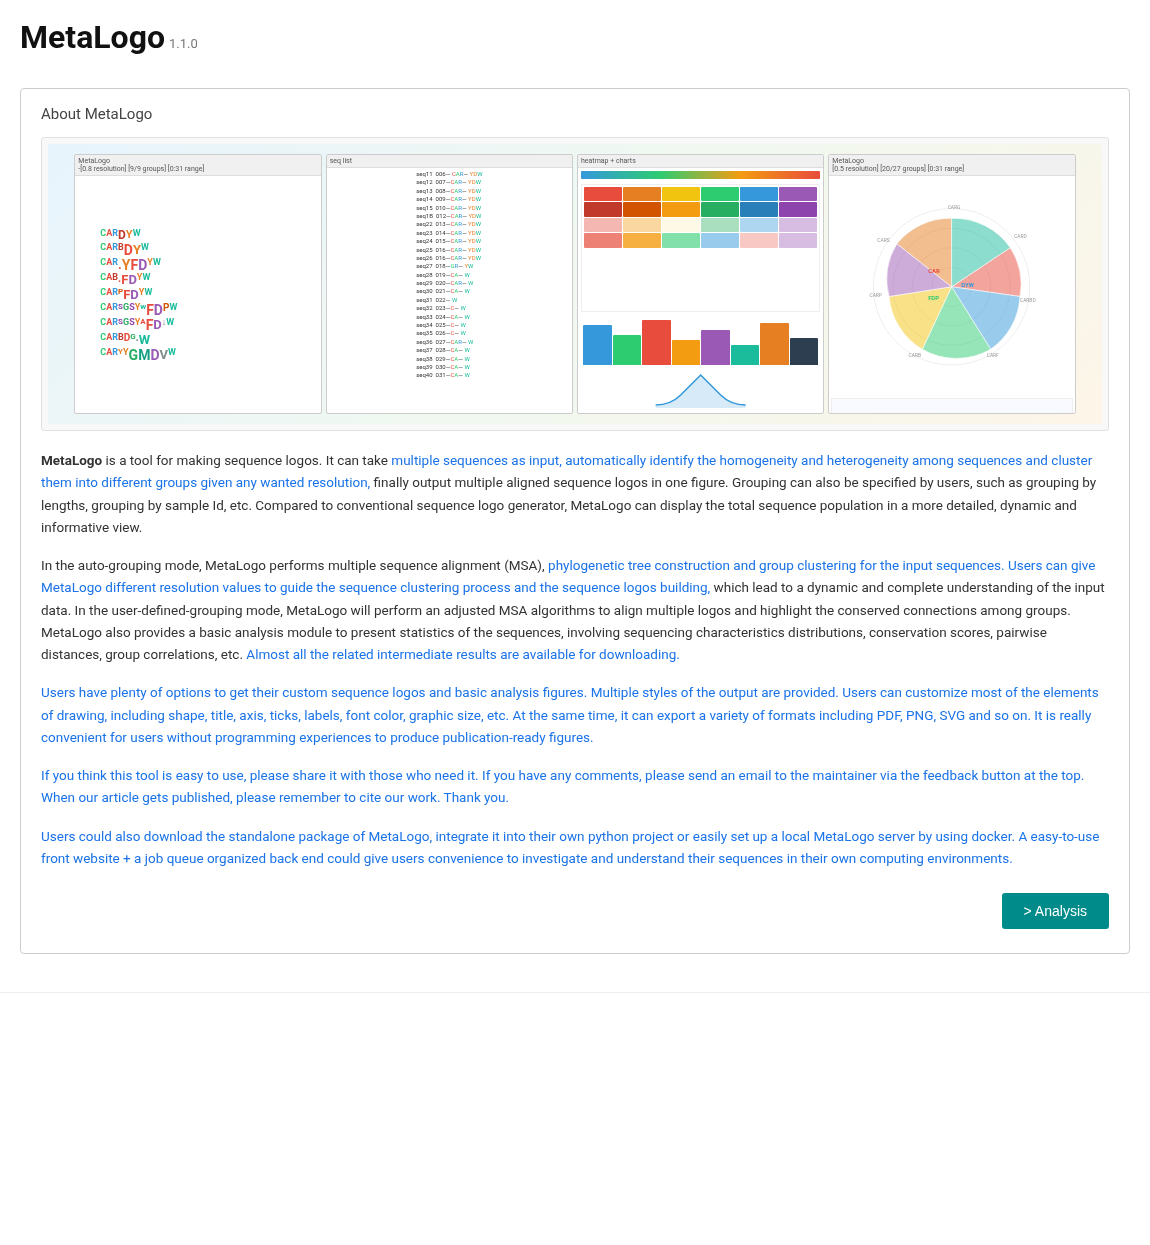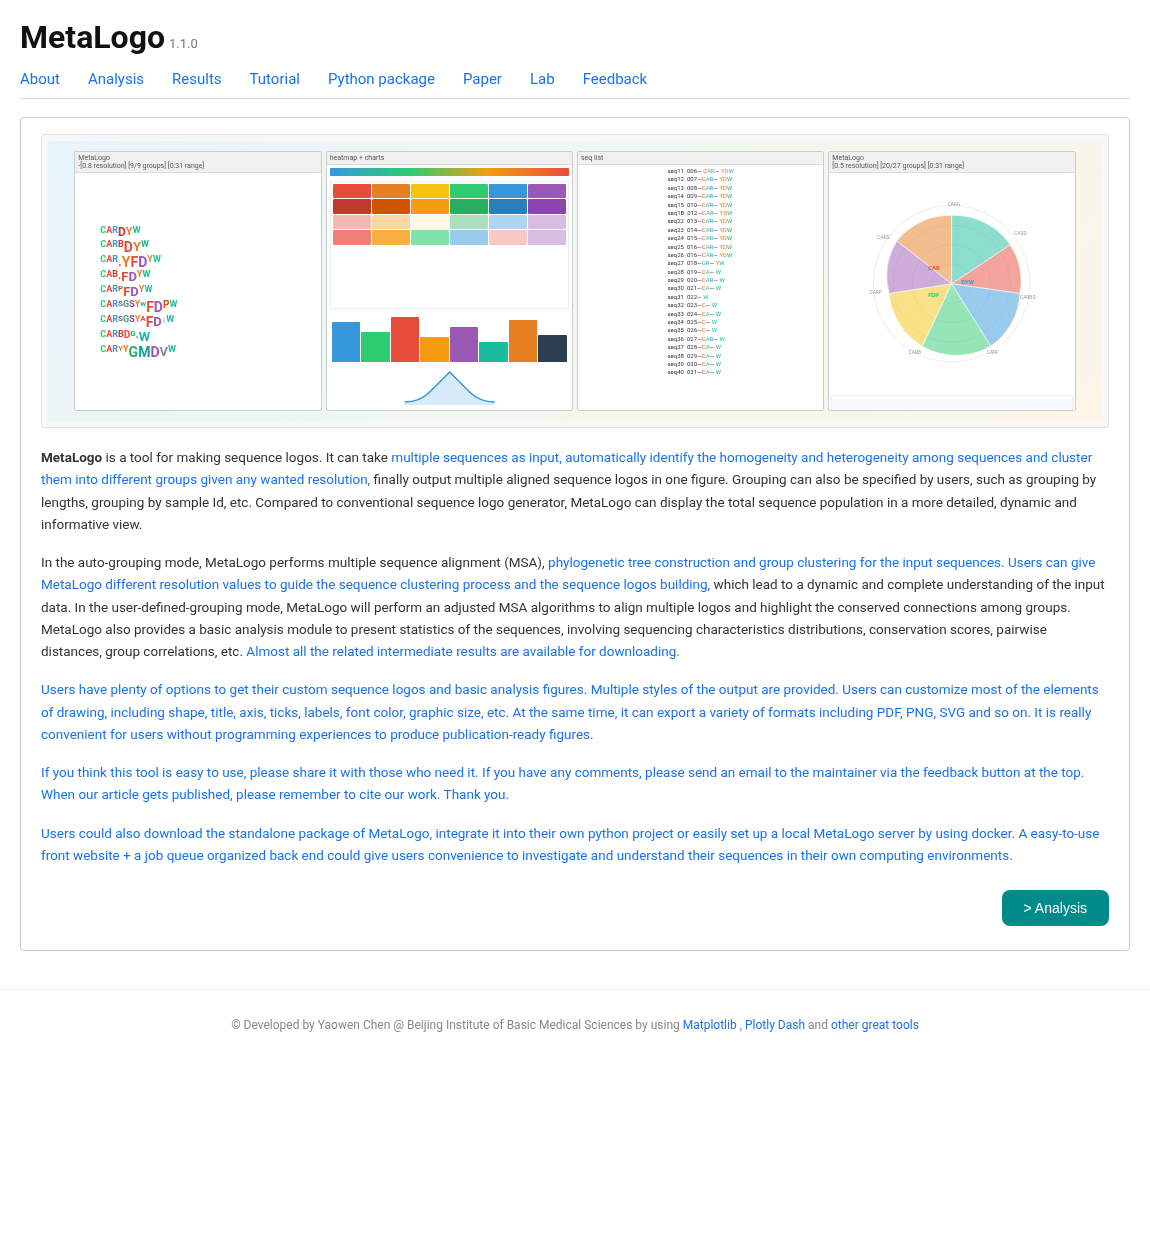--- a/index.html
+++ b/index.html
@@ -148,21 +148,21 @@
       display: flex;
       justify-content: flex-end;
       margin-top: 24px;
     }
     #analysis-btn {
       background: #008B8B;
       color: #fff;
       border: none;
       padding: 10px 22px;
       font-size: 14px;
-      border-radius: 8px;
+      border-radius: 3px;
       cursor: pointer;
     }
 
     
     #footer {
       text-align: center;
       padding: 28px 20px 20px;
       font-size: 12px;
       color: #888;
       border-top: 1px solid #eee;
@@ -174,34 +174,25 @@
 </head>
 <body>
 
 <div id="app">
 
   <div id="header">
     <div id="site-title-area">
       <span id="site-title">MetaLogo</span>
       <span id="site-version">1.1.0</span>
     </div>
-    <nav id="nav">
-      <a class="nav-link" href="#about">About</a>
-      <a class="nav-link" href="#analysis">Analysis</a>
-      <a class="nav-link" href="#results">Results</a>
-      <a class="nav-link" href="#tutorial">Tutorial</a>
-      <a class="nav-link" href="#python">Python package</a>
-      <a class="nav-link" href="#paper">Paper</a>
-      <a class="nav-link" href="#lab">Lab</a>
-      <a class="nav-link" href="#feedback">Feedback</a>
-    </nav>
   </div>
 
   <div id="main">
     <div id="about-card">
+      <div id="about-card-title">About MetaLogo</div>
 
       <div id="hero-image-area">
         <div id="hero-img-placeholder">
           <div class="hero-inner">
 
             <div class="hero-panel">
               <div class="hero-panel-header">MetaLogo<br>-[0.8 resolution] [9/9 groups] [0:31 range]</div>
               <div class="hero-panel-body">
                 <div class="logo-rows">
                   <div class="logo-row">
@@ -322,77 +313,20 @@
                         <span class="ls ls-R">R</span>
                         <span class="ls ls-Y" style="font-size:8px;">Y</span>
                         <span class="ls ls-Y">Y</span>
                         <span class="ls ls-G" style="font-size:14px;">G</span>
                         <span class="ls ls-M" style="font-size:14px;">M</span>
                         <span class="ls ls-D" style="font-size:14px; color:#9b59b6">D</span>
                         <span class="ls ls-V" style="font-size:13px;">V</span>
                         <span class="ls ls-W">W</span>
                     </div>
                   </div>
-                </div>
-              </div>
-            </div>
-
-            <div class="hero-panel">
-              <div class="hero-panel-header">heatmap + charts</div>
-              <div class="hero-panel-body" style="flex-direction:column; padding:3px; gap:3px;">
-
-                <div style="display:flex; gap:1px; width:100%; height:8px; margin-bottom:2px;">
-                  <div style="flex:1; background:linear-gradient(to right, #3498db, #2ecc71, #f39c12, #e74c3c); border-radius:1px;"></div>
-                </div>
-
-                <div style="flex:1; width:100%; background:#fff; border:1px solid #eee; padding:2px;">
-                  <div style="display:grid; grid-template-columns:repeat(6,1fr); grid-template-rows:repeat(8,1fr); gap:1px; width:100%; height:100%;">
-                    <div style="background:#e74c3c; border-radius:1px;"></div>
-                    <div style="background:#e67e22; border-radius:1px;"></div>
-                    <div style="background:#f1c40f; border-radius:1px;"></div>
-                    <div style="background:#2ecc71; border-radius:1px;"></div>
-                    <div style="background:#3498db; border-radius:1px;"></div>
-                    <div style="background:#9b59b6; border-radius:1px;"></div>
-                    <div style="background:#c0392b; border-radius:1px;"></div>
-                    <div style="background:#d35400; border-radius:1px;"></div>
-                    <div style="background:#f39c12; border-radius:1px;"></div>
-                    <div style="background:#27ae60; border-radius:1px;"></div>
-                    <div style="background:#2980b9; border-radius:1px;"></div>
-                    <div style="background:#8e44ad; border-radius:1px;"></div>
-                    <div style="background:#f5b7b1; border-radius:1px;"></div>
-                    <div style="background:#fad7a0; border-radius:1px;"></div>
-                    <div style="background:#fef9e7; border-radius:1px;"></div>
-                    <div style="background:#a9dfbf; border-radius:1px;"></div>
-                    <div style="background:#aed6f1; border-radius:1px;"></div>
-                    <div style="background:#d7bde2; border-radius:1px;"></div>
-                    <div style="background:#e74c3c; border-radius:1px; opacity:0.7"></div>
-                    <div style="background:#f39c12; border-radius:1px; opacity:0.8"></div>
-                    <div style="background:#2ecc71; border-radius:1px; opacity:0.6"></div>
-                    <div style="background:#3498db; border-radius:1px; opacity:0.5"></div>
-                    <div style="background:#e74c3c; border-radius:1px; opacity:0.3"></div>
-                    <div style="background:#9b59b6; border-radius:1px; opacity:0.4"></div>
-                  </div>
-                </div>
-
-                <div style="display:flex; align-items:flex-end; gap:1px; width:100%; height:50px; padding:0 2px;">
-                  <div style="flex:1; height:80%; background:#3498db; border-radius:1px 1px 0 0;"></div>
-                  <div style="flex:1; height:60%; background:#2ecc71; border-radius:1px 1px 0 0;"></div>
-                  <div style="flex:1; height:90%; background:#e74c3c; border-radius:1px 1px 0 0;"></div>
-                  <div style="flex:1; height:50%; background:#f39c12; border-radius:1px 1px 0 0;"></div>
-                  <div style="flex:1; height:70%; background:#9b59b6; border-radius:1px 1px 0 0;"></div>
-                  <div style="flex:1; height:40%; background:#1abc9c; border-radius:1px 1px 0 0;"></div>
-                  <div style="flex:1; height:85%; background:#e67e22; border-radius:1px 1px 0 0;"></div>
-                  <div style="flex:1; height:55%; background:#2c3e50; border-radius:1px 1px 0 0;"></div>
-                </div>
-
-                <div style="width:100%; height:40px; position:relative; margin-top:2px;">
-                  <svg viewBox="0 0 100 40" style="width:100%;height:100%;">
-                    <path d="M5,35 Q20,35 30,25 Q40,15 50,5 Q60,15 70,25 Q80,35 95,35" stroke="#3498db" stroke-width="1.5" fill="none"></path>
-                    <path d="M5,35 Q20,35 30,25 Q40,15 50,5 Q60,15 70,25 Q80,35 95,35 L95,38 L5,38 Z" fill="rgba(52,152,219,0.2)"></path>
-                  </svg>
                 </div>
               </div>
             </div>
 
             <div class="hero-panel">
               <div class="hero-panel-header">seq list</div>
               <div class="hero-panel-body" style="align-items:flex-start; padding:2px 3px; font-size:6px; line-height:1.4; color:#333;">
                 <div>
                   <div>seq11&nbsp; 006— <span style="color:#e74c3c">C</span><span style="color:#2ecc71">A</span><span style="color:#3498db">R</span>— <span style="color:#e67e22">Y</span><span style="color:#e67e22">D</span><span style="color:#1abc9c">W</span></div>
                   <div>seq12&nbsp; 007—<span style="color:#e74c3c">C</span><span style="color:#2ecc71">A</span><span style="color:#3498db">R</span>— <span style="color:#e67e22">Y</span><span style="color:#e67e22">D</span><span style="color:#1abc9c">W</span></div>
@@ -417,20 +351,77 @@
                   <div>seq36&nbsp; 027—<span style="color:#e74c3c">C</span><span style="color:#2ecc71">A</span><span style="color:#3498db">R</span>— <span style="color:#1abc9c">W</span></div>
                   <div>seq37&nbsp; 028—<span style="color:#e74c3c">C</span><span style="color:#2ecc71">A</span>— <span style="color:#1abc9c">W</span></div>
                   <div>seq38&nbsp; 029—<span style="color:#e74c3c">C</span><span style="color:#2ecc71">A</span>— <span style="color:#1abc9c">W</span></div>
                   <div>seq39&nbsp; 030—<span style="color:#e74c3c">C</span><span style="color:#2ecc71">A</span>— <span style="color:#1abc9c">W</span></div>
                   <div>seq40&nbsp; 031—<span style="color:#e74c3c">C</span><span style="color:#2ecc71">A</span>— <span style="color:#1abc9c">W</span></div>
                 </div>
               </div>
             </div>
 
             <div class="hero-panel">
+              <div class="hero-panel-header">heatmap + charts</div>
+              <div class="hero-panel-body" style="flex-direction:column; padding:3px; gap:3px;">
+
+                <div style="display:flex; gap:1px; width:100%; height:8px; margin-bottom:2px;">
+                  <div style="flex:1; background:linear-gradient(to right, #3498db, #2ecc71, #f39c12, #e74c3c); border-radius:1px;"></div>
+                </div>
+
+                <div style="flex:1; width:100%; background:#fff; border:1px solid #eee; padding:2px;">
+                  <div style="display:grid; grid-template-columns:repeat(6,1fr); grid-template-rows:repeat(8,1fr); gap:1px; width:100%; height:100%;">
+                    <div style="background:#e74c3c; border-radius:1px;"></div>
+                    <div style="background:#e67e22; border-radius:1px;"></div>
+                    <div style="background:#f1c40f; border-radius:1px;"></div>
+                    <div style="background:#2ecc71; border-radius:1px;"></div>
+                    <div style="background:#3498db; border-radius:1px;"></div>
+                    <div style="background:#9b59b6; border-radius:1px;"></div>
+                    <div style="background:#c0392b; border-radius:1px;"></div>
+                    <div style="background:#d35400; border-radius:1px;"></div>
+                    <div style="background:#f39c12; border-radius:1px;"></div>
+                    <div style="background:#27ae60; border-radius:1px;"></div>
+                    <div style="background:#2980b9; border-radius:1px;"></div>
+                    <div style="background:#8e44ad; border-radius:1px;"></div>
+                    <div style="background:#f5b7b1; border-radius:1px;"></div>
+                    <div style="background:#fad7a0; border-radius:1px;"></div>
+                    <div style="background:#fef9e7; border-radius:1px;"></div>
+                    <div style="background:#a9dfbf; border-radius:1px;"></div>
+                    <div style="background:#aed6f1; border-radius:1px;"></div>
+                    <div style="background:#d7bde2; border-radius:1px;"></div>
+                    <div style="background:#e74c3c; border-radius:1px; opacity:0.7"></div>
+                    <div style="background:#f39c12; border-radius:1px; opacity:0.8"></div>
+                    <div style="background:#2ecc71; border-radius:1px; opacity:0.6"></div>
+                    <div style="background:#3498db; border-radius:1px; opacity:0.5"></div>
+                    <div style="background:#e74c3c; border-radius:1px; opacity:0.3"></div>
+                    <div style="background:#9b59b6; border-radius:1px; opacity:0.4"></div>
+                  </div>
+                </div>
+
+                <div style="display:flex; align-items:flex-end; gap:1px; width:100%; height:50px; padding:0 2px;">
+                  <div style="flex:1; height:80%; background:#3498db; border-radius:1px 1px 0 0;"></div>
+                  <div style="flex:1; height:60%; background:#2ecc71; border-radius:1px 1px 0 0;"></div>
+                  <div style="flex:1; height:90%; background:#e74c3c; border-radius:1px 1px 0 0;"></div>
+                  <div style="flex:1; height:50%; background:#f39c12; border-radius:1px 1px 0 0;"></div>
+                  <div style="flex:1; height:70%; background:#9b59b6; border-radius:1px 1px 0 0;"></div>
+                  <div style="flex:1; height:40%; background:#1abc9c; border-radius:1px 1px 0 0;"></div>
+                  <div style="flex:1; height:85%; background:#e67e22; border-radius:1px 1px 0 0;"></div>
+                  <div style="flex:1; height:55%; background:#2c3e50; border-radius:1px 1px 0 0;"></div>
+                </div>
+
+                <div style="width:100%; height:40px; position:relative; margin-top:2px;">
+                  <svg viewBox="0 0 100 40" style="width:100%;height:100%;">
+                    <path d="M5,35 Q20,35 30,25 Q40,15 50,5 Q60,15 70,25 Q80,35 95,35" stroke="#3498db" stroke-width="1.5" fill="none"></path>
+                    <path d="M5,35 Q20,35 30,25 Q40,15 50,5 Q60,15 70,25 Q80,35 95,35 L95,38 L5,38 Z" fill="rgba(52,152,219,0.2)"></path>
+                  </svg>
+                </div>
+              </div>
+            </div>
+
+            <div class="hero-panel">
               <div class="hero-panel-header">MetaLogo<br>[0.5 resolution] [20/27 groups] [0:31 range]</div>
               <div class="hero-panel-body" style="flex-direction:column; padding:2px; gap:3px;">
 
                 <div style="flex:1; width:100%; display:flex; align-items:center; justify-content:center;">
                   <svg viewBox="0 0 100 100" style="width:90%;height:90%;">
 
                     <circle cx="50" cy="50" r="40" fill="none" stroke="#eee" stroke-width="0.5"></circle>
                     <circle cx="50" cy="50" r="30" fill="none" stroke="#eee" stroke-width="0.5"></circle>
                     <circle cx="50" cy="50" r="20" fill="none" stroke="#eee" stroke-width="0.5"></circle>
                     <circle cx="50" cy="50" r="10" fill="none" stroke="#eee" stroke-width="0.5"></circle>
@@ -518,22 +509,14 @@
         </p>
       </div>
 
       <div id="analysis-btn-row">
         <button id="analysis-btn">&gt; Analysis</button>
       </div>
     </div>
   </div>
 
   <div id="footer">
-    <div>
-      <span>© Developed by Yaowen Chen @ Beijing Institute of Basic Medical Sciences by using </span>
-      <a href="#">Matplotlib</a>
-      <span>, </span>
-      <a href="#">Plotly Dash</a>
-      <span> and </span>
-      <a href="#">other great tools</a>
-    </div>
   </div>
 </div>
 
 </body></html>

